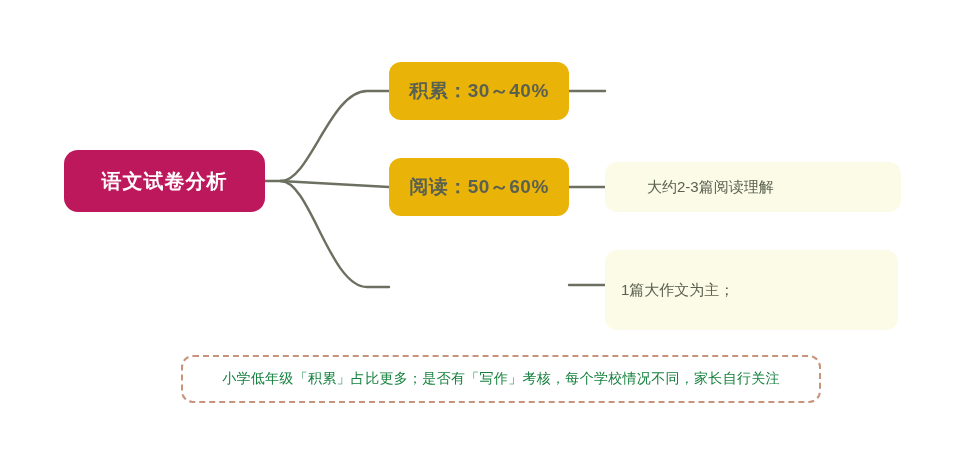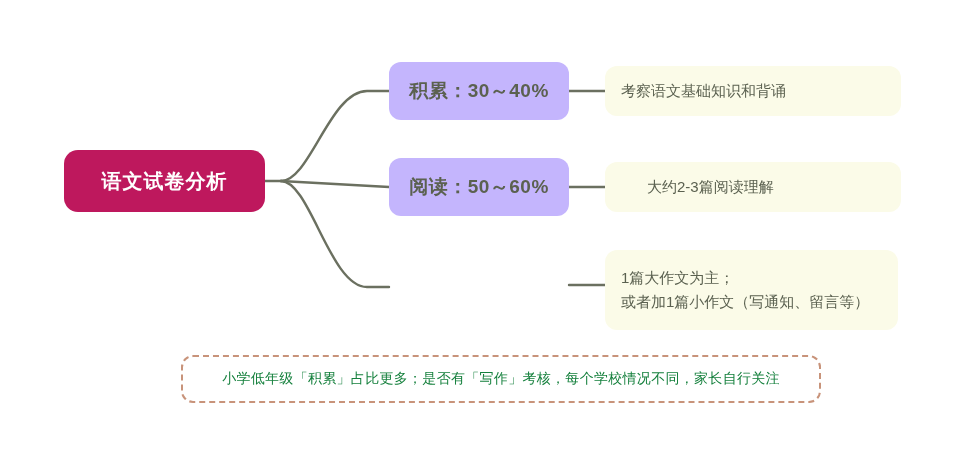--- a/index.html
+++ b/index.html
@@ -52,21 +52,21 @@
     font-weight: bold;
     letter-spacing: 1px;
   }
 
   
   .branch-node {
     position: absolute;
     left: 389px;
     width: 180px;
     height: 58px;
-    background: #c4b5fd;
+    background: #eab308;
     border-radius: 12px;
     display: flex;
     align-items: center;
     justify-content: center;
   }
   .branch-node-label {
     color: #5b6150;
     font-size: 19px;
     font-weight: bold;
     letter-spacing: 0.5px;
@@ -142,28 +142,24 @@
     <span class="root-node-label">语文试卷分析</span>
   </div>
 
   <div class="branch-node" id="branch-node-0">
     <span class="branch-node-label">积累：30～40%</span>
   </div>
   <div class="branch-node" id="branch-node-1">
     <span class="branch-node-label">阅读：50～60%</span>
   </div>
 
-  <div class="leaf-band" id="leaf-band-0">
-    <span class="leaf-text">考察语文基础知识和背诵</span>
-  </div>
   <div class="leaf-band" id="leaf-band-1">
     <span class="leaf-text">大约2-3篇阅读理解</span>
   </div>
   <div class="leaf-band" id="leaf-band-2">
     <span class="leaf-text">1篇大作文为主；</span>
-    <span class="leaf-text">或者加1篇小作文（写通知、留言等）</span>
   </div>
 
   <div class="footnote-box">
     <span class="footnote-text">小学低年级「积累」占比更多；是否有「写作」考核，每个学校情况不同，家长自行关注</span>
   </div>
 
 </div>
 
 </body></html>

